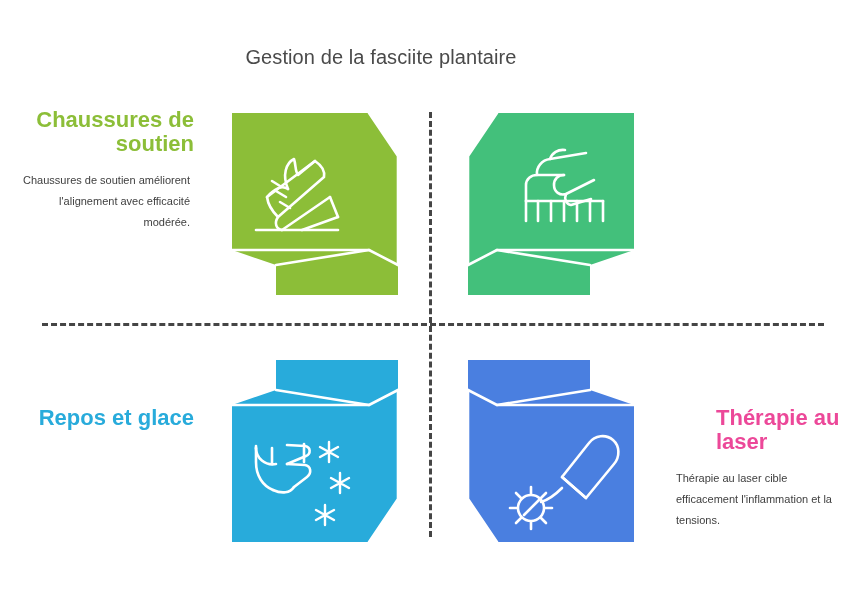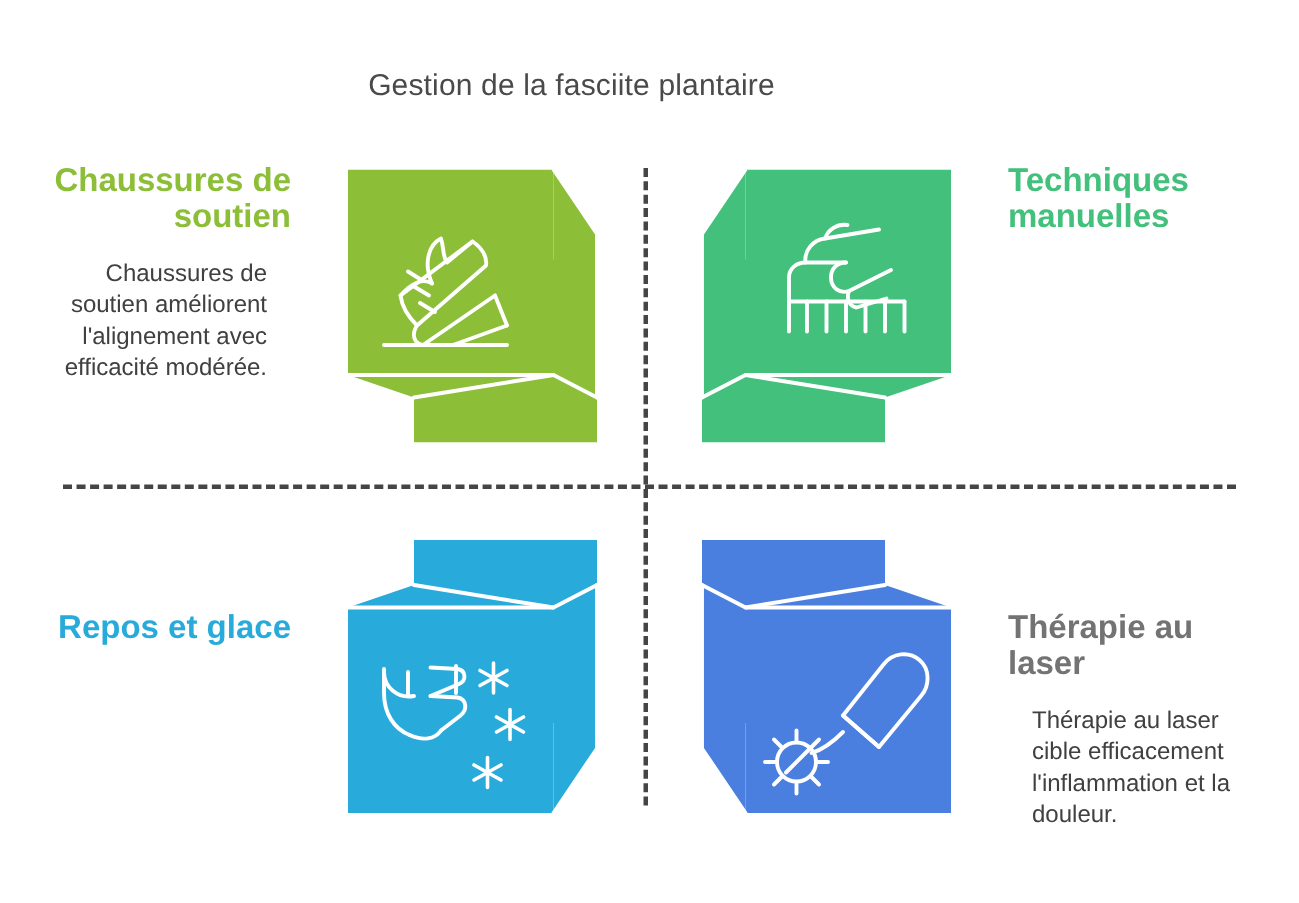--- a/index.html
+++ b/index.html
@@ -52,25 +52,25 @@
     position: absolute;
     width: 178px;
   }
   .qtext .heading {
     font-size: 22px;
     font-weight: bold;
     line-height: 24px;
     margin: 0 0 14px 0;
   }
   .qtext .body {
-    font-size: 16px;
+    font-size: 11px;
     font-weight: 400;
     line-height: 21px;
     color: #404040;
-    margin: 16px;
+    margin: 4px;
   }
   .align-right { text-align: right; }
   .align-left  { text-align: left;  }
 
   
   #text-tl { left: 16px;  top: 108px; }
   #text-tr { left: 672px; top: 108px; }
   #text-bl { left: 16px;  top: 406px; }
   #text-br { left: 672px; top: 406px; }
 
@@ -126,21 +126,20 @@
       <path d="M106 104 L 70 117"></path>
       <path d="M24 117 L 106 117"></path>
       <path d="M48 89 L 58 95"></path>
       <path d="M44 78 L 54 84"></path>
       <path d="M40 68 L 48 73"></path>
     </g>
   </svg>
 </div>
 
 <div class="qtext align-left" id="text-tr">
-  <p class="heading" style="color:#43C07B;">Techniques manuelles</p>
 </div>
 
 <div class="iconbox" id="icon-tr">
   <svg viewBox="0 0 176 182" xmlns="http://www.w3.org/2000/svg">
 
     <rect x="10" y="60" width="122" height="122" fill="#43C07B"></rect>
 
     <rect x="39" y="0" width="137" height="137" fill="#43C07B"></rect>
 
     <polygon points="39,0 10,43 10,152 39,137" fill="#43C07B"></polygon>
@@ -206,22 +205,22 @@
       <g stroke-width="2.4">
         <path d="M97 82 L 97 102 M88 87 L 106 97 M88 97 L 106 87"></path>
         <path d="M108 113 L 108 133 M99 118 L 117 128 M99 128 L 117 118"></path>
         <path d="M93 145 L 93 165 M84 150 L 102 160 M84 160 L 102 150"></path>
       </g>
     </g>
   </svg>
 </div>
 
 <div class="qtext align-left" id="text-br">
-  <p class="heading" style="color:#737373;">Thérapie au laser</p>
-  <p class="body">Thérapie au laser cible efficacement l'inflammation et la douleur.</p>
+  <p class="heading" style="color:#ec4899;margin-left:44px;">Thérapie au laser</p>
+  <p class="body">Thérapie au laser cible efficacement l'inflammation et la tensions.</p>
 </div>
 
 <div class="iconbox" id="icon-br">
   <svg viewBox="0 0 176 182" xmlns="http://www.w3.org/2000/svg">
 
     <rect x="10" y="0" width="122" height="122" fill="#4A7FE0"></rect>
 
     <rect x="39" y="45" width="137" height="137" fill="#4A7FE0"></rect>
 
     <polygon points="39,45 10,30 10,139 39,182" fill="#4A7FE0"></polygon>

